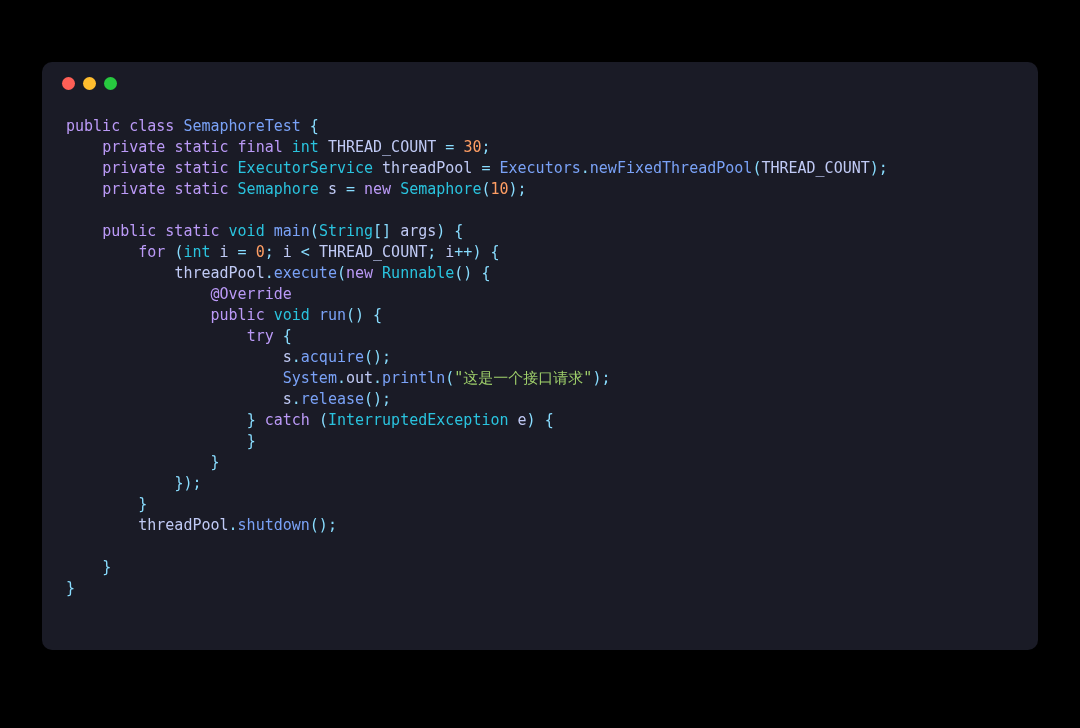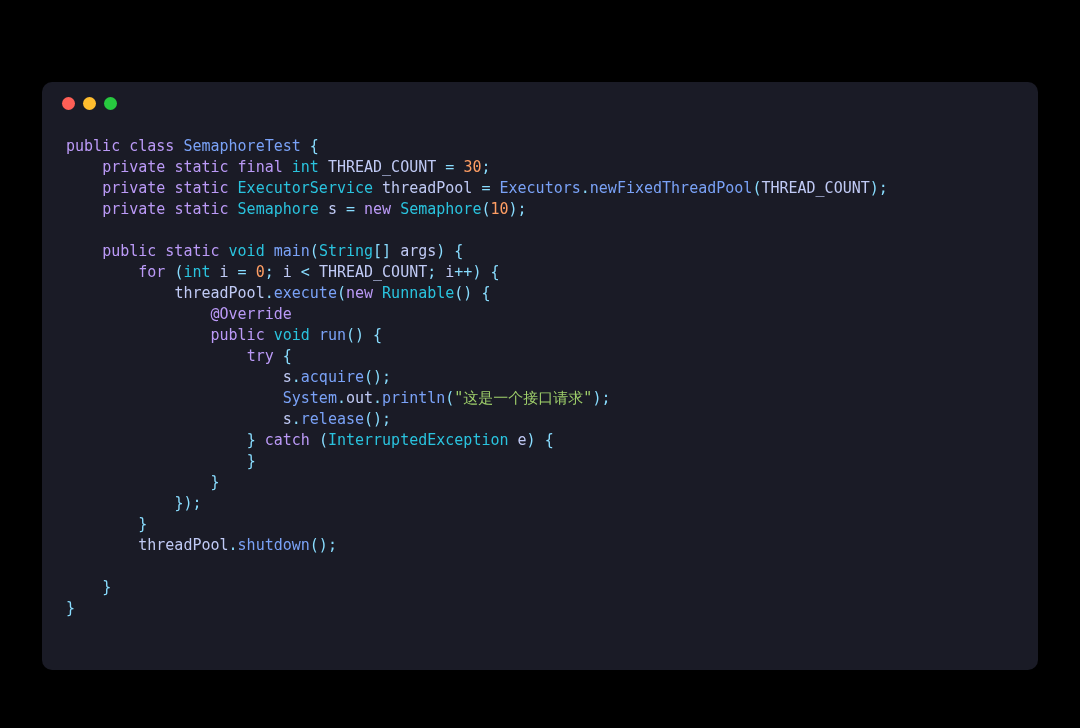--- a/index.html
+++ b/index.html
@@ -14,21 +14,20 @@
   .window {
     position: absolute;
     left: 42px;
     top: 62px;
     width: 996px;
     height: 588px;
     background: #1a1b26;
     border-radius: 10px;
     box-shadow: 0 12px 30px rgba(0,0,0,0.6);
     overflow: hidden;
-    margin-top: 20px;
   }
   .titlebar {
     height: 42px;
     display: flex;
     align-items: center;
     padding-left: 20px;
     gap: 8px;
   }
   .dot {
     width: 13px;

